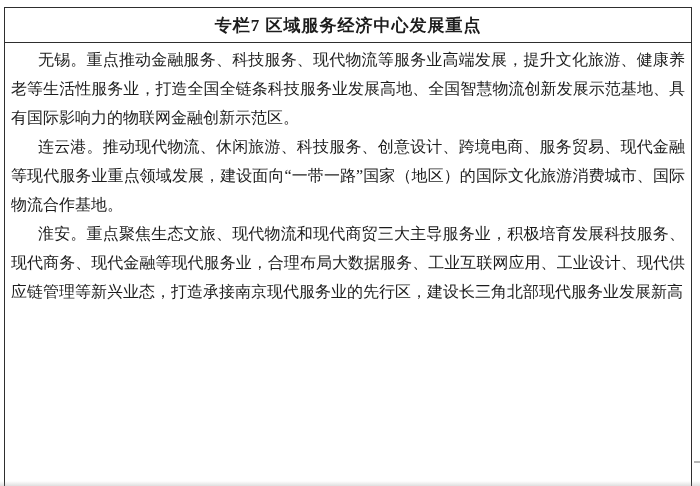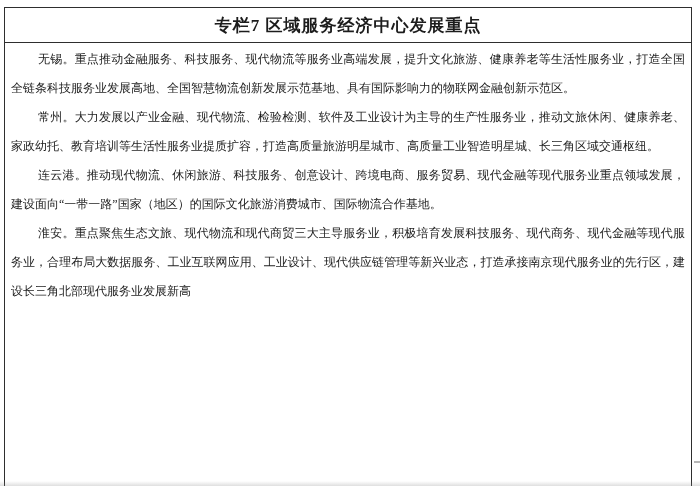--- a/index.html
+++ b/index.html
@@ -34,21 +34,21 @@
   .box-title{
     margin:16px;
     font-size:17px;
     font-weight:700;
     letter-spacing:1px;
     white-space:nowrap;
     text-align:center;
   }
   .box-content{
     padding:2px 6px 0 6px;
-    font-size:12px;
+    font-size:16px;
     line-height:29px;
     text-align:justify;
     text-justify:inter-character;
   }
   .box-content p{
     margin:0;
     text-indent:27px;
   }
   
   .fade-br{
@@ -75,21 +75,20 @@
 </head>
 <body>
 
 <div class="stage">
   <div class="feature-box">
     <div class="title-row">
       <h2 class="box-title">专栏7 区域服务经济中心发展重点</h2>
     </div>
     <div class="box-content">
       <p>无锡。重点推动金融服务、科技服务、现代物流等服务业高端发展，提升文化旅游、健康养老等生活性服务业，打造全国全链条科技服务业发展高地、全国智慧物流创新发展示范基地、具有国际影响力的物联网金融创新示范区。</p>
-      <p>常州。大力发展以产业金融、现代物流、检验检测、软件及工业设计为主导的生产性服务业，推动文旅休闲、健康养老、家政幼托、教育培训等生活性服务业提质扩容，打造高质量旅游明星城市、高质量工业智造明星城、长三角区域交通枢纽。</p>
       <p>连云港。推动现代物流、休闲旅游、科技服务、创意设计、跨境电商、服务贸易、现代金融等现代服务业重点领域发展，建设面向“一带一路”国家（地区）的国际文化旅游消费城市、国际物流合作基地。</p>
       <p>淮安。重点聚焦生态文旅、现代物流和现代商贸三大主导服务业，积极培育发展科技服务、现代商务、现代金融等现代服务业，合理布局大数据服务、工业互联网应用、工业设计、现代供应链管理等新兴业态，打造承接南京现代服务业的先行区，建设长三角北部现代服务业发展新高</p>
     </div>
   </div>
   <div class="edge-dash"></div>
   <div class="fade-br"></div>
   <div class="bottom-shadow"></div>
 </div>
 
 </body></html>

